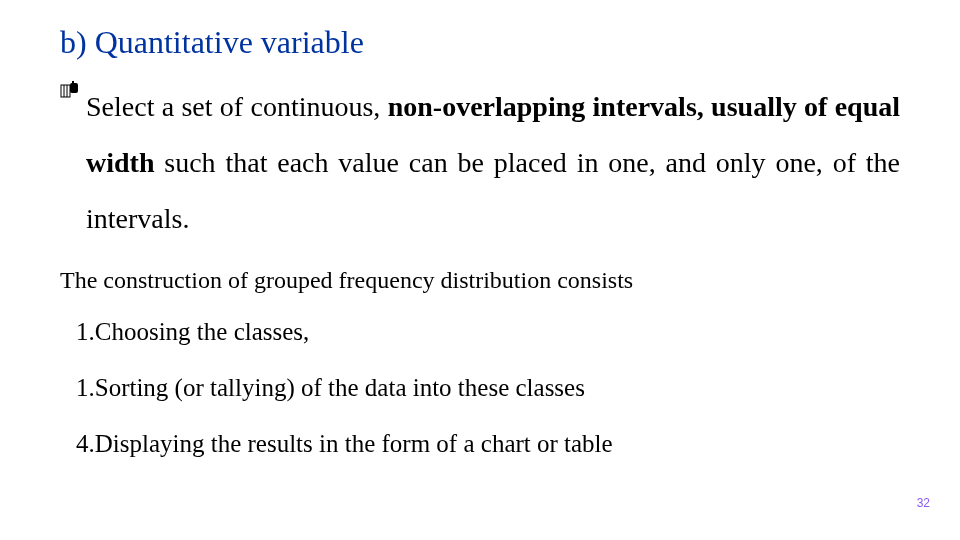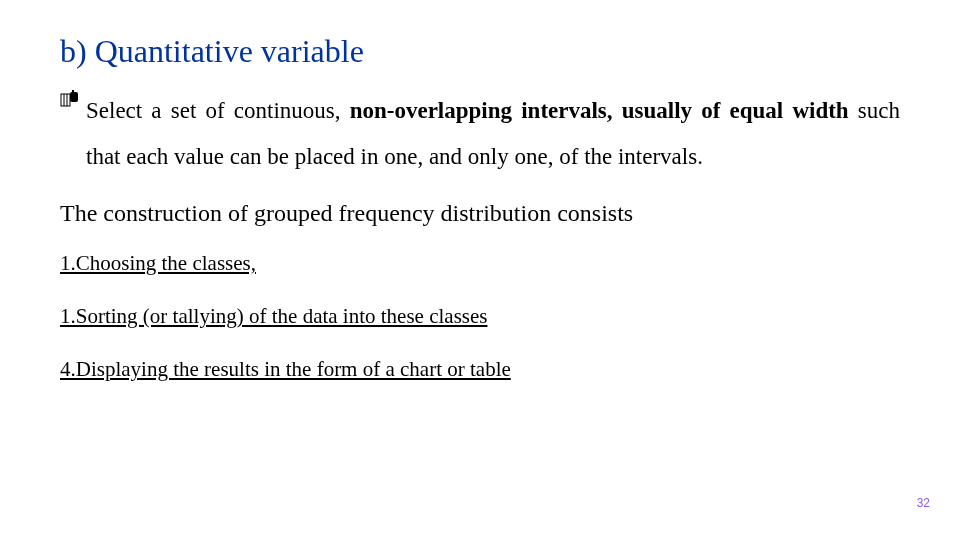--- a/index.html
+++ b/index.html
@@ -10,56 +10,55 @@
     background: #ffffff;
     font-family: "Times New Roman", Times, serif;
     color: #000000;
     overflow: hidden;
   }
   .slide {
     position: relative;
     width: 960px;
     height: 540px;
     box-sizing: border-box;
-    padding: 33px 60px 0 60px;
+    padding: 24px 60px 0 60px;
   }
   .title {
     color: #0033a0;
     font-size: 32px;
     font-weight: normal;
     margin: 0 0 18px 0;
   }
   .bullet-row {
     display: flex;
     align-items: flex-start;
     gap: 6px;
     margin: 0 0 6px 0;
   }
   .bullet-icon {
     flex: 0 0 auto;
     margin-top: 2px;
   }
   .bullet-icon svg { display: block; }
   .para {
-    font-size: 23px;
+    font-size: 28px;
     line-height: 2.0;
     text-align: justify;
     margin: 0 0 20px 0;
   }
   .para span { display: inline; }
   .bold { font-weight: bold; }
   .subhead {
     font-size: 24px;
     font-weight: normal;
     margin: 0 0 24px 0;
   }
   .item {
-    font-size: 21px;
-    margin: 0 0 28px 0;
-    text-decoration: underline;
+    font-size: 25px;
+    margin: 0 0 28px 16px;
   }
   .pagenum {
     position: absolute;
     right: 30px;
     bottom: 30px;
     font-family: Arial, Helvetica, sans-serif;
     font-size: 12px;
     color: #8b5cf6;
   }
 </style>

